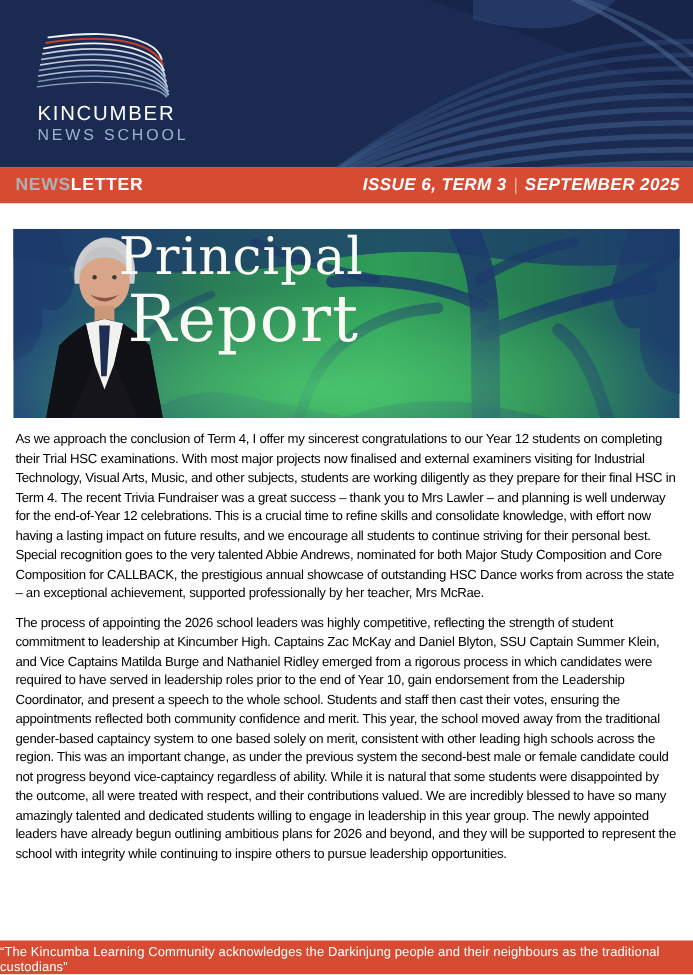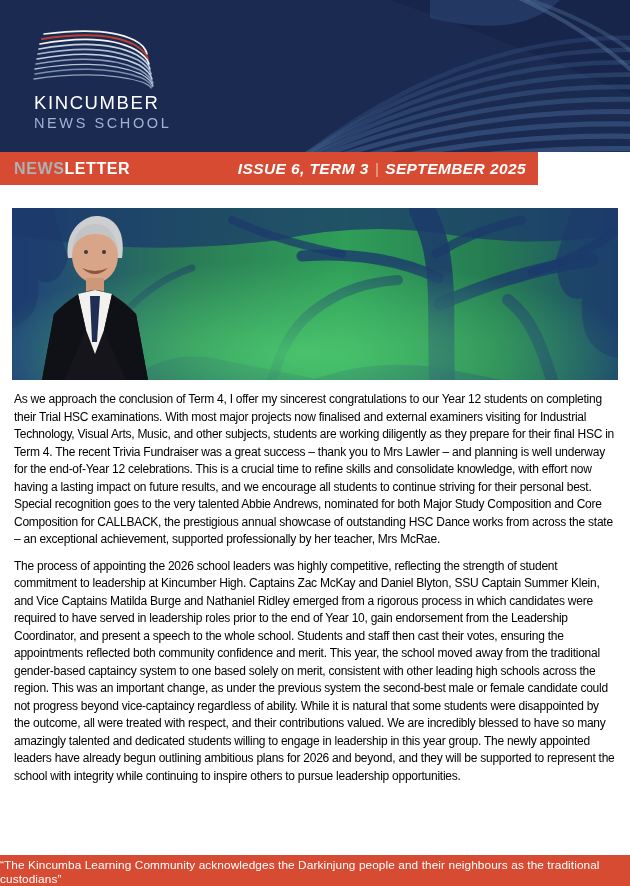--- a/index.html
+++ b/index.html
@@ -15,21 +15,21 @@
   .masthead svg.waves { position:absolute; inset:0; }
   .logo { position:absolute; left:30px; top:26px; width:180px; }
   .logo-swoosh { display:block; }
   .logo-name { margin-top:2px; padding-left:4px; }
   .logo-line1 { display:block; color:#ffffff; font-size:18.5px; font-weight:500; letter-spacing:1.6px; }
   .logo-line2 { display:block; color:#9db4d2; font-size:14.5px; font-weight:400; letter-spacing:2.6px; margin-top:1px; }
 
   
   .newsbar {
     display:flex; align-items:center; justify-content:space-between;
-    width:538px; height:33px; background:#d74b33; padding:0 12px 0 14px;
+    width:630px; height:33px; background:#d74b33; padding:0 12px 0 14px;
   }
   .newsbar .left { font-size:16px; font-weight:700; letter-spacing:0.6px; }
   .newsbar .left .grey { color:#aeb0b4; }
   .newsbar .left .white { color:#ffffff; }
   .newsbar .right { color:#ffffff; font-size:15.5px; font-weight:700; letter-spacing:0.4px;font-style:italic; }
   .newsbar .sep { color:rgba(255,255,255,0.55); font-weight:400; padding:0 6px; }
 
   
   .gap-a { height:11px; background:#ffffff; }
   .sectionbar {
@@ -176,20 +176,24 @@
           <path d="M48,60 Q61,72 74,60 Q61,66 48,60 Z" fill="#8c5340"></path>
           <rect x="52" y="70" width="18" height="16" fill="#cd9878"></rect>
           <path d="M8,172 L20,106 Q40,84 61,82 Q82,84 102,106 L114,172 Z" fill="#15151b"></path>
           <path d="M44,86 L61,82 L78,86 L70,122 L61,146 L52,122 Z" fill="#f1f1ee"></path>
           <path d="M56,88 L66,88 L63,134 L58,134 Z" fill="#202e55"></path>
           <path d="M20,106 L44,86 L52,122 L30,172 L8,172 Z" fill="#101017"></path>
           <path d="M102,106 L78,86 L70,122 L92,172 L114,172 Z" fill="#101017"></path>
         </g>
       </g>
     </svg>
+    <div class="banner-title">
+      <span class="t1">Principal</span>
+      <span class="t2">Report</span>
+    </div>
   </div>
 
   <div class="article">
     <p>As we approach the conclusion of Term 4, I offer my sincerest congratulations to our Year 12 students on completing their Trial HSC examinations. With most major projects now finalised and external examiners visiting for Industrial Technology, Visual Arts, Music, and other subjects, students are working diligently as they prepare for their final HSC in Term 4. The recent Trivia Fundraiser was a great success – thank you to Mrs Lawler – and planning is well underway for the end-of-Year 12 celebrations. This is a crucial time to refine skills and consolidate knowledge, with effort now having a lasting impact on future results, and we encourage all students to continue striving for their personal best. Special recognition goes to the very talented Abbie Andrews, nominated for both Major Study Composition and Core Composition for CALLBACK, the prestigious annual showcase of outstanding HSC Dance works from across the state – an exceptional achievement, supported professionally by her teacher, Mrs McRae.</p>
     <p>The process of appointing the 2026 school leaders was highly competitive, reflecting the strength of student commitment to leadership at Kincumber High. Captains Zac McKay and Daniel Blyton, SSU Captain Summer Klein, and Vice Captains Matilda Burge and Nathaniel Ridley emerged from a rigorous process in which candidates were required to have served in leadership roles prior to the end of Year 10, gain endorsement from the Leadership Coordinator, and present a speech to the whole school. Students and staff then cast their votes, ensuring the appointments reflected both community confidence and merit. This year, the school moved away from the traditional gender-based captaincy system to one based solely on merit, consistent with other leading high schools across the region. This was an important change, as under the previous system the second-best male or female candidate could not progress beyond vice-captaincy regardless of ability. While it is natural that some students were disappointed by the outcome, all were treated with respect, and their contributions valued. We are incredibly blessed to have so many amazingly talented and dedicated students willing to engage in leadership in this year group. The newly appointed leaders have already begun outlining ambitious plans for 2026 and beyond, and they will be supported to represent the school with integrity while continuing to inspire others to pursue leadership opportunities.</p>
   </div>
 
   <div class="footer">
     <span class="ack">“The Kincumba Learning Community acknowledges the Darkinjung people and their neighbours as the traditional custodians”</span>
   </div>

